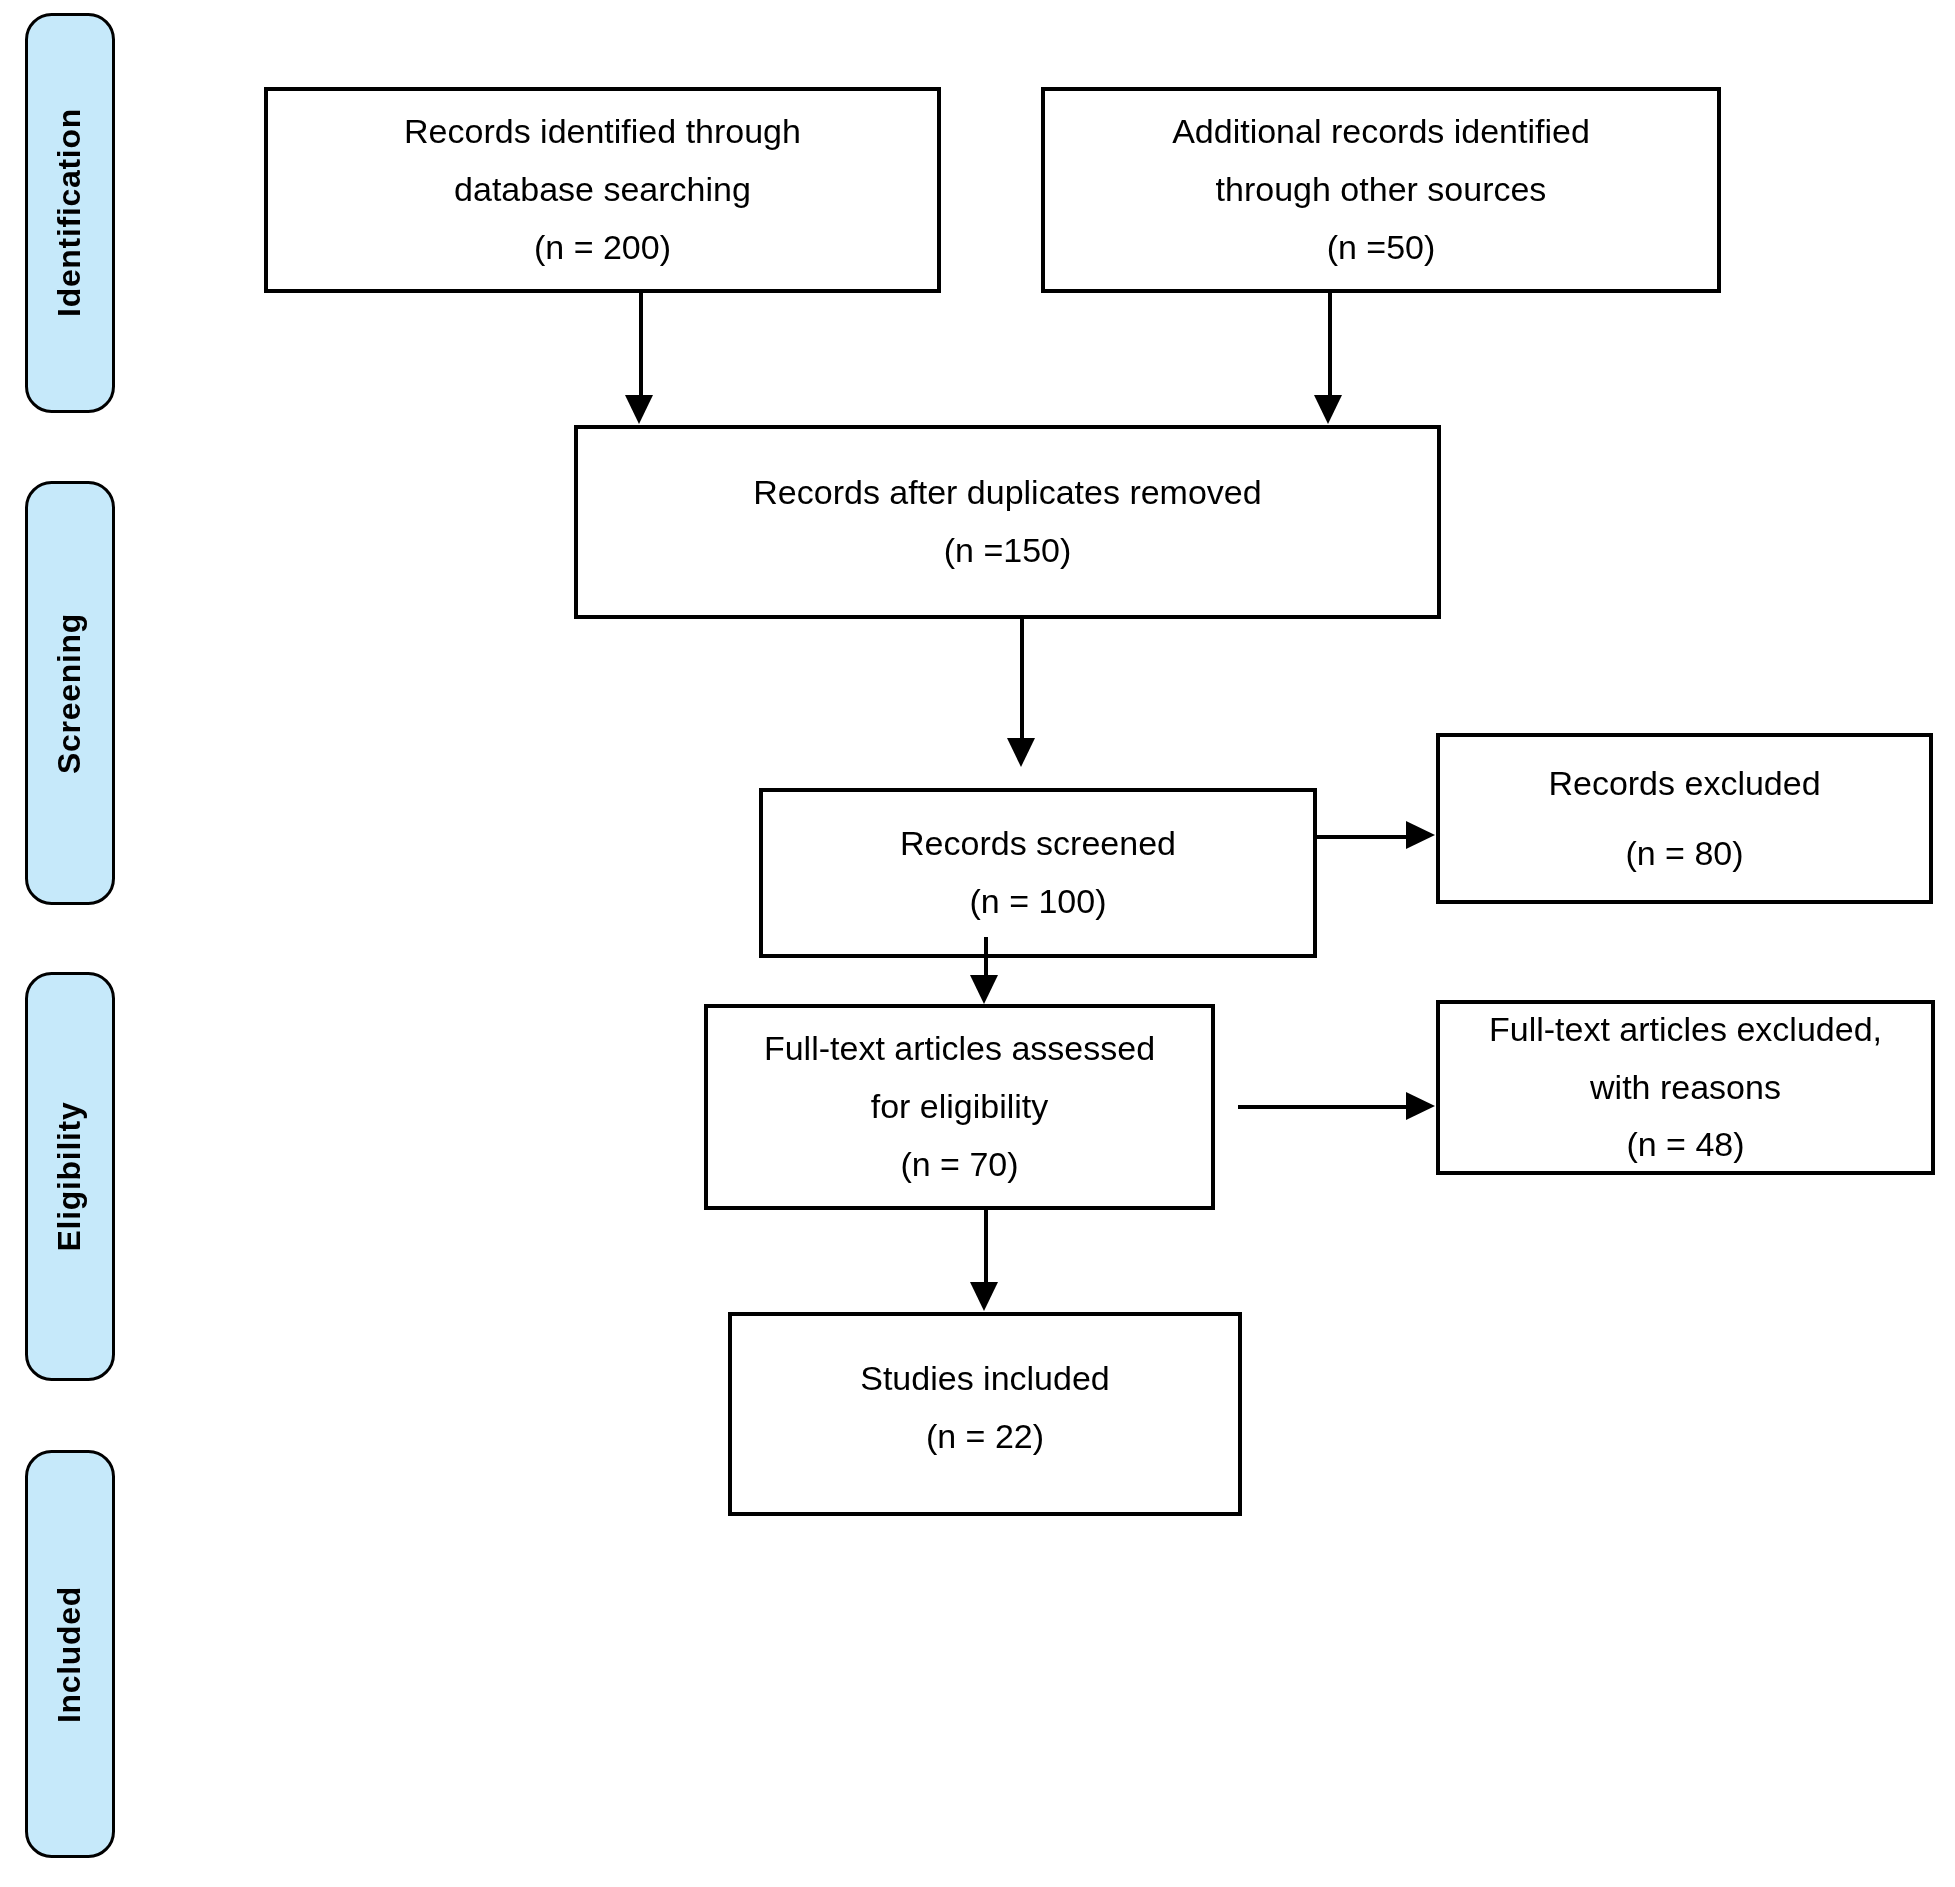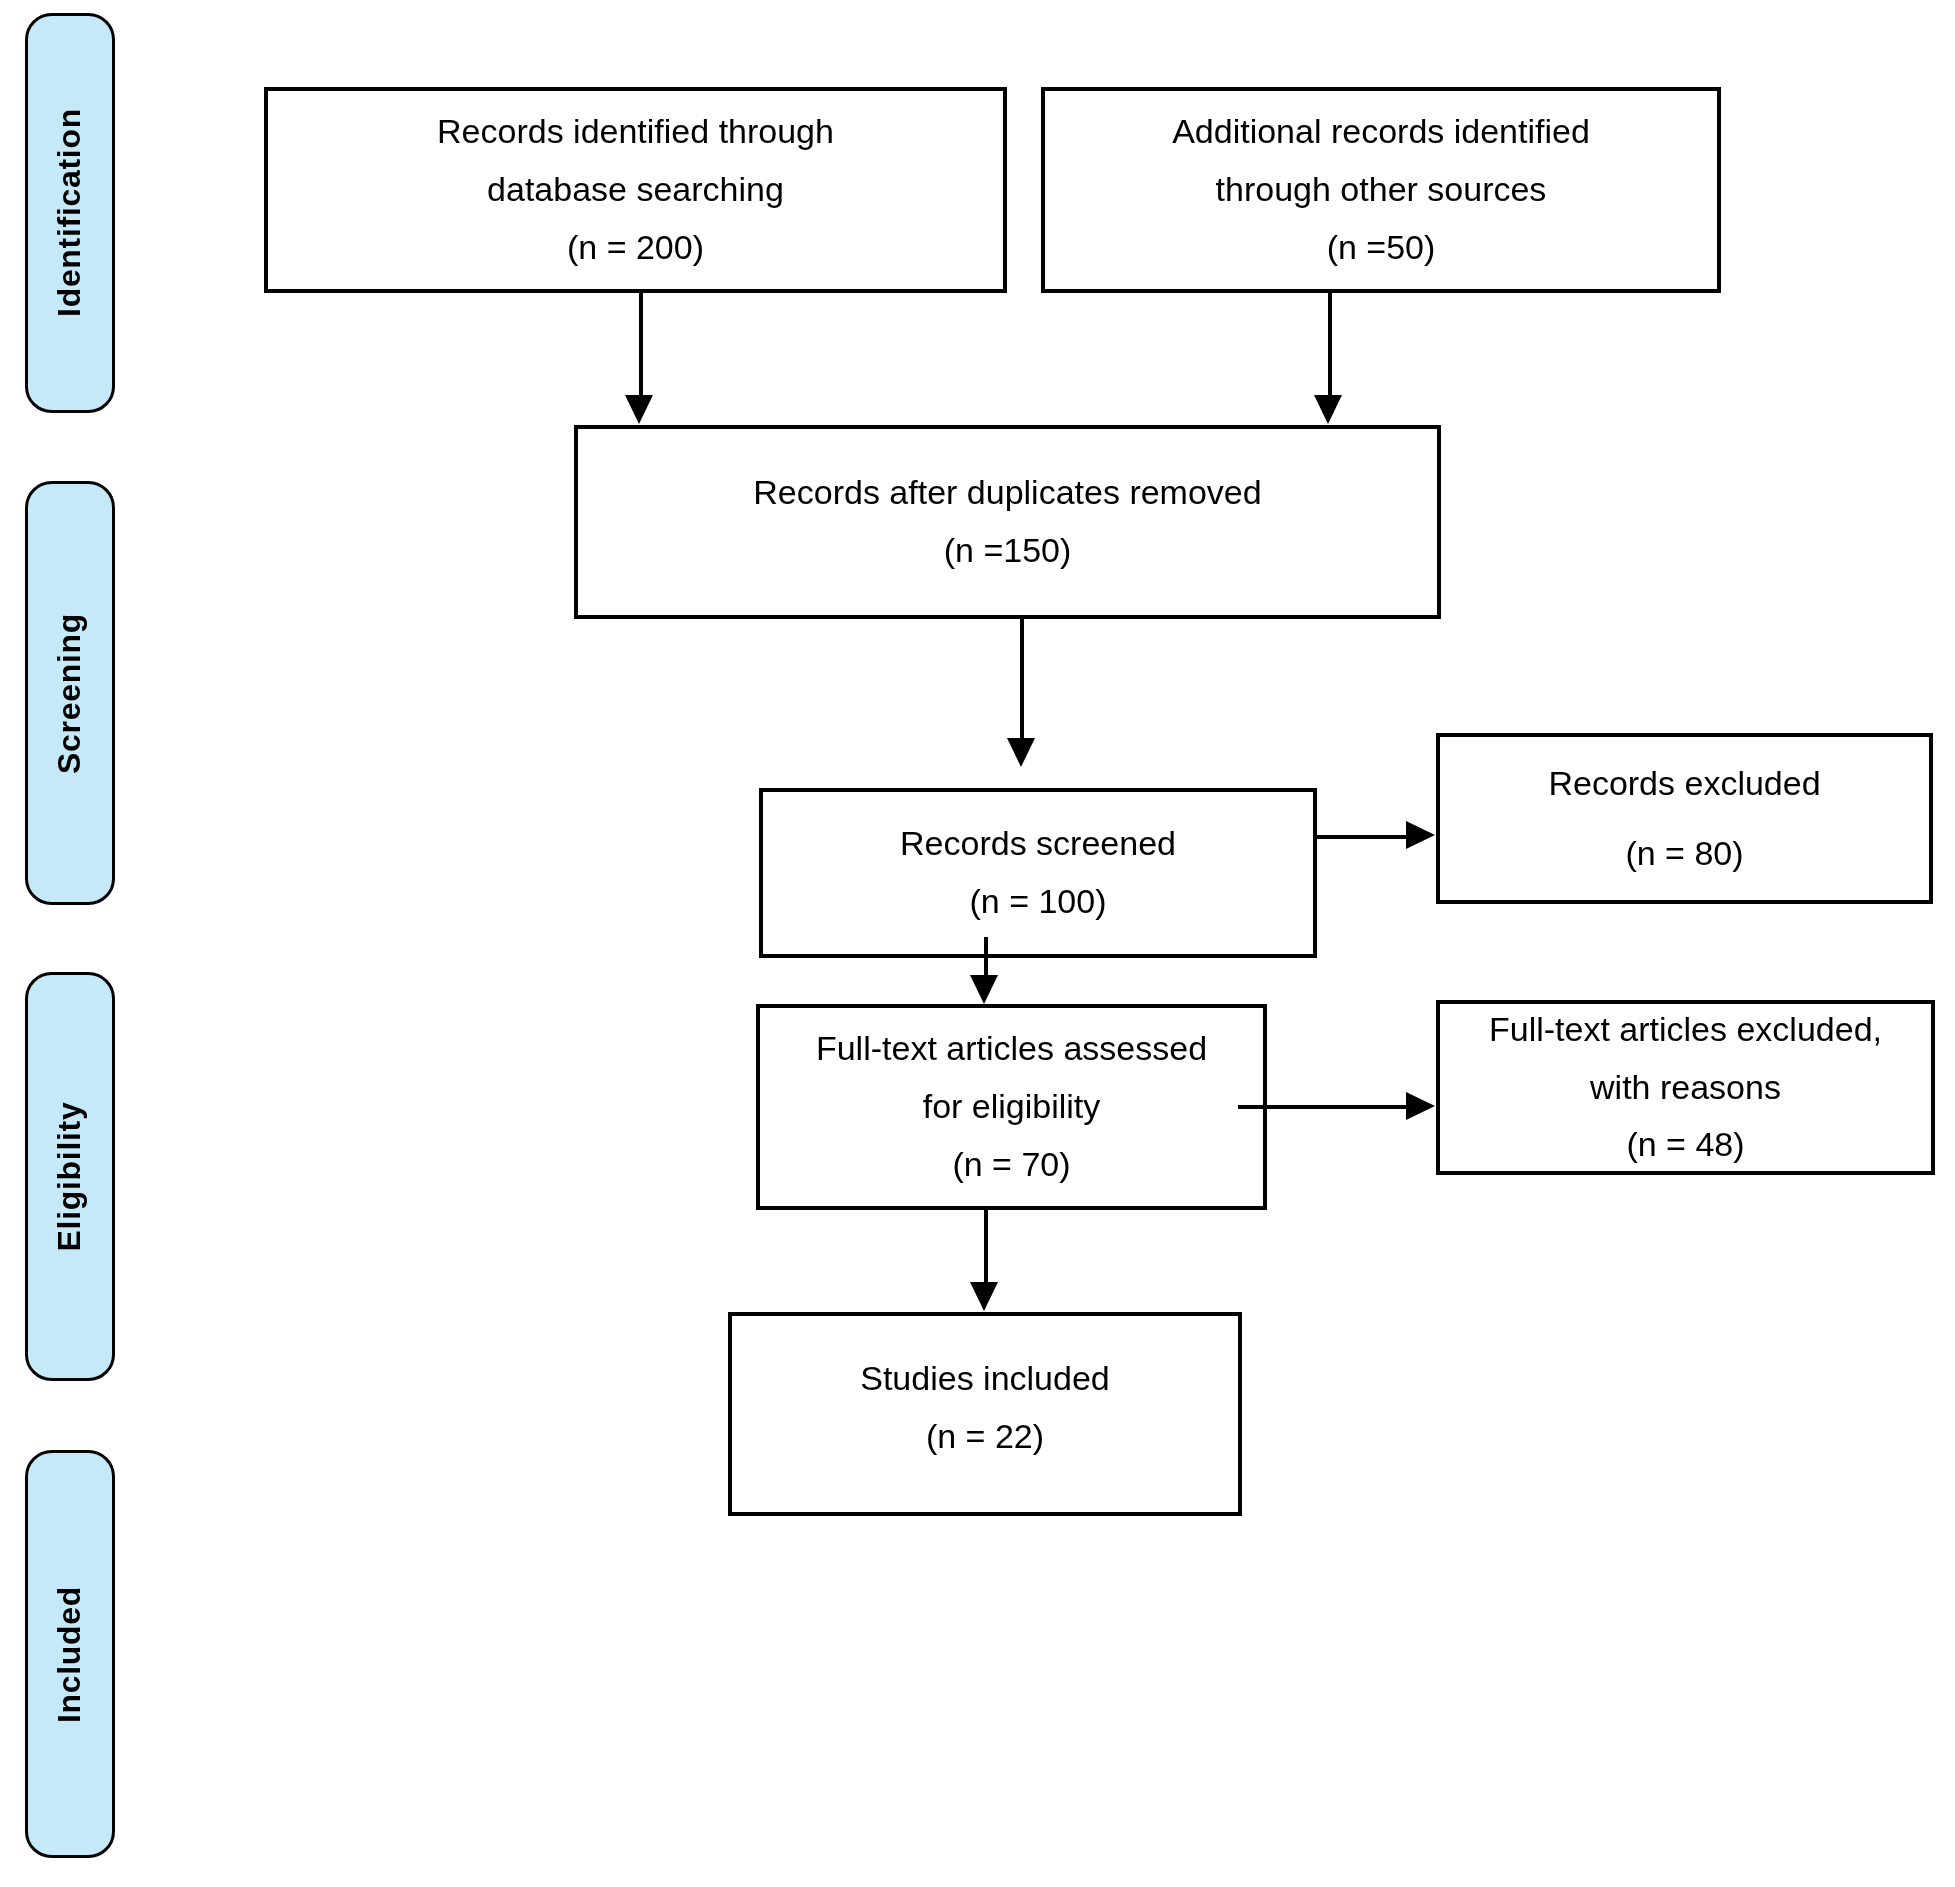--- a/index.html
+++ b/index.html
@@ -71,21 +71,21 @@
   <div class="stage" style="top:481px;height:424px;">
     <span>Screening</span>
   </div>
   <div class="stage" style="top:972px;height:409px;">
     <span>Eligibility</span>
   </div>
   <div class="stage" style="top:1450px;height:408px;">
     <span>Included</span>
   </div>
 
-  <div class="fbox" style="left:264px;top:87px;width:743px;height:206px;">
+  <div class="fbox" style="left:264px;top:87px;width:677px;height:206px;">
     <div class="box-line">Records identified through</div>
     <div class="box-line">database searching</div>
     <div class="box-line">(n = 200)</div>
   </div>
 
   <div class="fbox" style="left:1041px;top:87px;width:680px;height:206px;">
     <div class="box-line">Additional records identified</div>
     <div class="box-line">through other sources</div>
     <div class="box-line">(n =50)</div>
   </div>
@@ -98,21 +98,21 @@
   <div class="fbox" style="left:759px;top:767px;width:558px;height:170px;margin-top:21px;">
     <div class="box-line">Records screened</div>
     <div class="box-line">(n = 100)</div>
   </div>
 
   <div class="fbox" style="left:1436px;top:733px;width:497px;height:171px;gap:12px;">
     <div class="box-line">Records excluded</div>
     <div class="box-line">(n = 80)</div>
   </div>
 
-  <div class="fbox" style="left:756px;top:1004px;width:511px;height:206px;">
+  <div class="fbox" style="left:704px;top:1004px;width:511px;height:206px;">
     <div class="box-line">Full-text articles assessed</div>
     <div class="box-line">for eligibility</div>
     <div class="box-line">(n = 70)</div>
   </div>
 
   <div class="fbox" style="left:1436px;top:1000px;width:499px;height:175px;">
     <div class="box-line">Full-text articles excluded,</div>
     <div class="box-line">with reasons</div>
     <div class="box-line">(n = 48)</div>
   </div>

